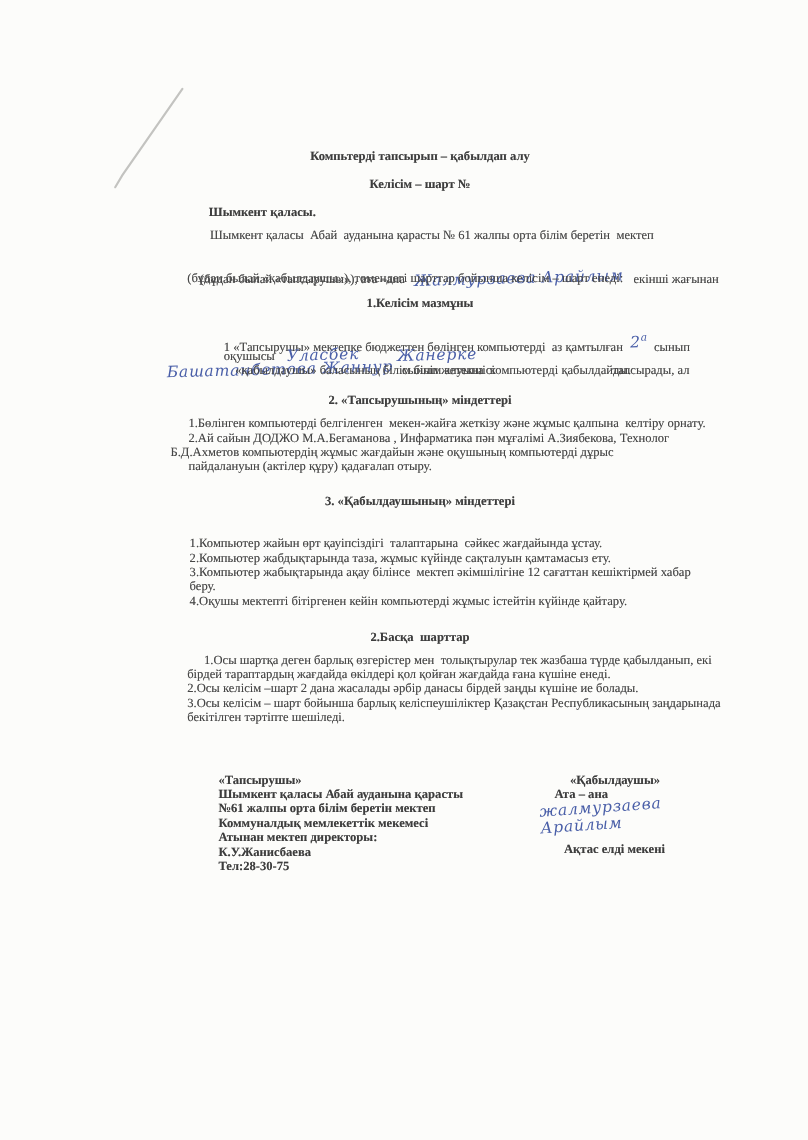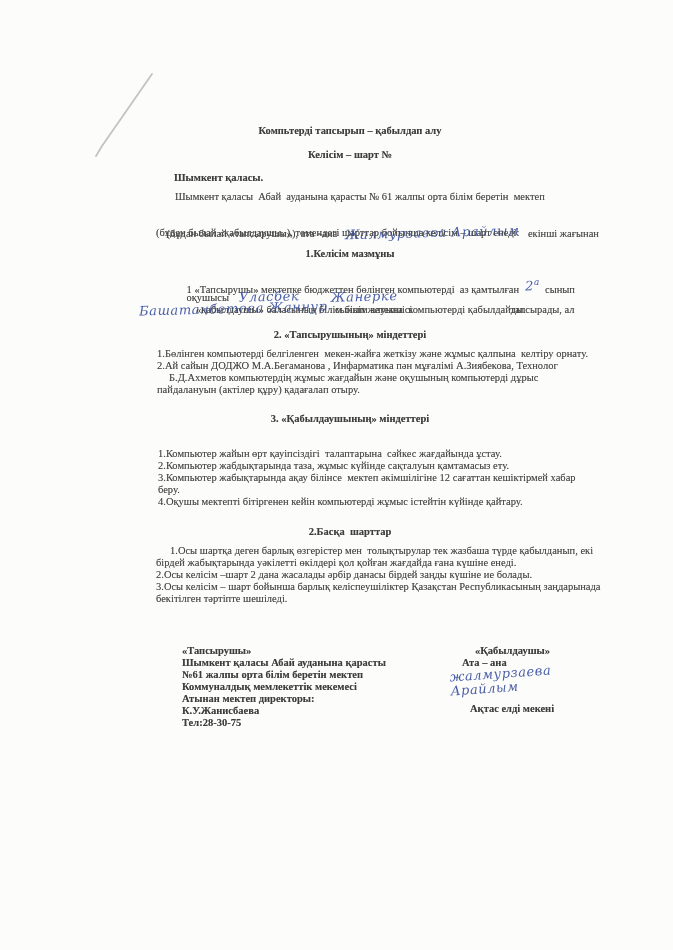--- a/index.html
+++ b/index.html
@@ -70,33 +70,33 @@
     <span>оқушысы</span><span class="hw gap-sm">Уласбек</span><span class="hw gap-name">Жанерке</span>
   </div>
   <div class="ln" style="left:128px; top:291px">
     <span class="hw">Башатанбетова Жаннур</span><span class="gap-mid">сынып жетекшісі</span><span class="gap-wide">тапсырады, ал</span>
   </div>
   <div class="ln" style="left:196px; top:304px">«қабылдаушы» баласының білім білім алуына  компьютерді қабылдайды.</div>
 
   <div class="ln ctr b" style="top:329px">2. «Тапсырушының» міндеттері</div>
   <div class="ln" style="left:157px; top:348px">1.Бөлінген компьютерді белгіленген  мекен-жайға жеткізу және жұмыс қалпына  келтіру орнату.</div>
   <div class="ln" style="left:157px; top:360px">2.Ай сайын ДОДЖО М.А.Бегаманова , Инфарматика пән мұғалімі А.Зиябекова, Технолог</div>
-  <div class="ln" style="left:169px; top:372px">Б.Д.Ахметов компьютердің жұмыс жағдайын және оқушының компьютерді дұрыс</div>
+  <div class="ln" style="left:142px; top:372px">Б.Д.Ахметов компьютердің жұмыс жағдайын және оқушының компьютерді дұрыс</div>
   <div class="ln" style="left:157px; top:384px">пайдалануын (актілер құру) қадағалап отыру.</div>
 
   <div class="ln ctr b" style="top:413px">3. «Қабылдаушының» міндеттері</div>
   <div class="ln" style="left:158px; top:448px">1.Компьютер жайын өрт қауіпсіздігі  талаптарына  сәйкес жағдайында ұстау.</div>
   <div class="ln" style="left:158px; top:460px">2.Компьютер жабдықтарында таза, жұмыс күйінде сақталуын қамтамасыз ету.</div>
   <div class="ln" style="left:158px; top:472px">3.Компьютер жабықтарында ақау білінсе  мектеп әкімшілігіне 12 сағаттан кешіктірмей хабар</div>
   <div class="ln" style="left:158px; top:484px">беру.</div>
   <div class="ln" style="left:158px; top:496px">4.Оқушы мектепті бітіргенен кейін компьютерді жұмыс істейтін күйінде қайтару.</div>
 
   <div class="ln ctr b" style="top:526px">2.Басқа  шарттар</div>
   <div class="ln" style="left:170px; top:545px">1.Осы шартқа деген барлық өзгерістер мен  толықтырулар тек жазбаша түрде қабылданып, екі</div>
-  <div class="ln" style="left:156px; top:557px">бірдей жабықтарында уәкілетті өкілдері қол қойған жағдайда ғана күшіне енеді.</div>
+  <div class="ln" style="left:156px; top:557px">бірдей тараптардың жағдайда өкілдері қол қойған жағдайда ғана күшіне енеді.</div>
   <div class="ln" style="left:156px; top:569px">2.Осы келісім –шарт 2 дана жасалады әрбір данасы бірдей заңды күшіне ие болады.</div>
   <div class="ln" style="left:156px; top:581px">3.Осы келісім – шарт бойынша барлық келіспеушіліктер Қазақстан Республикасының заңдарынада</div>
   <div class="ln" style="left:156px; top:593px">бекітілген тәртіпте шешіледі.</div>
 
 
   <div class="ln b" style="left:182px; top:645px">«Тапсырушы»</div>
   <div class="ln b" style="left:182px; top:657px">Шымкент қаласы Абай ауданына қарасты</div>
   <div class="ln b" style="left:182px; top:669px">№61 жалпы орта білім беретін мектеп</div>
   <div class="ln b" style="left:182px; top:681px">Коммуналдық мемлекеттік мекемесі</div>
   <div class="ln b" style="left:182px; top:693px">Атынан мектеп директоры:</div>

